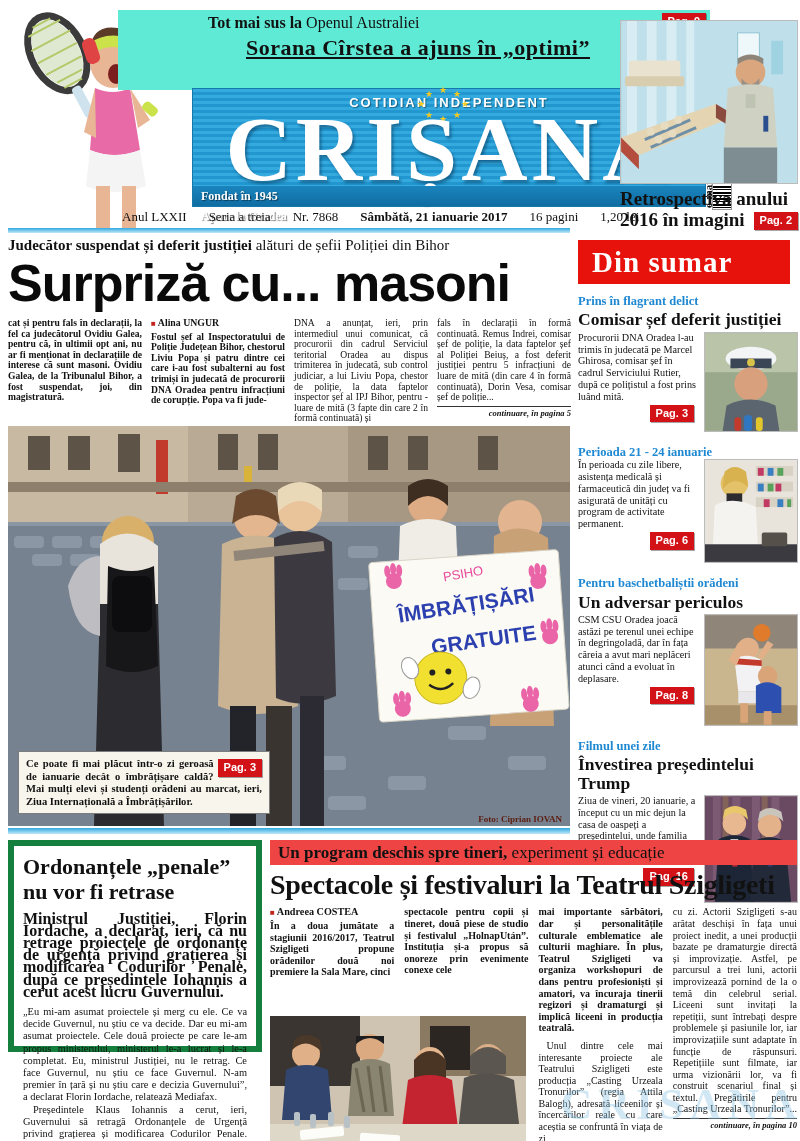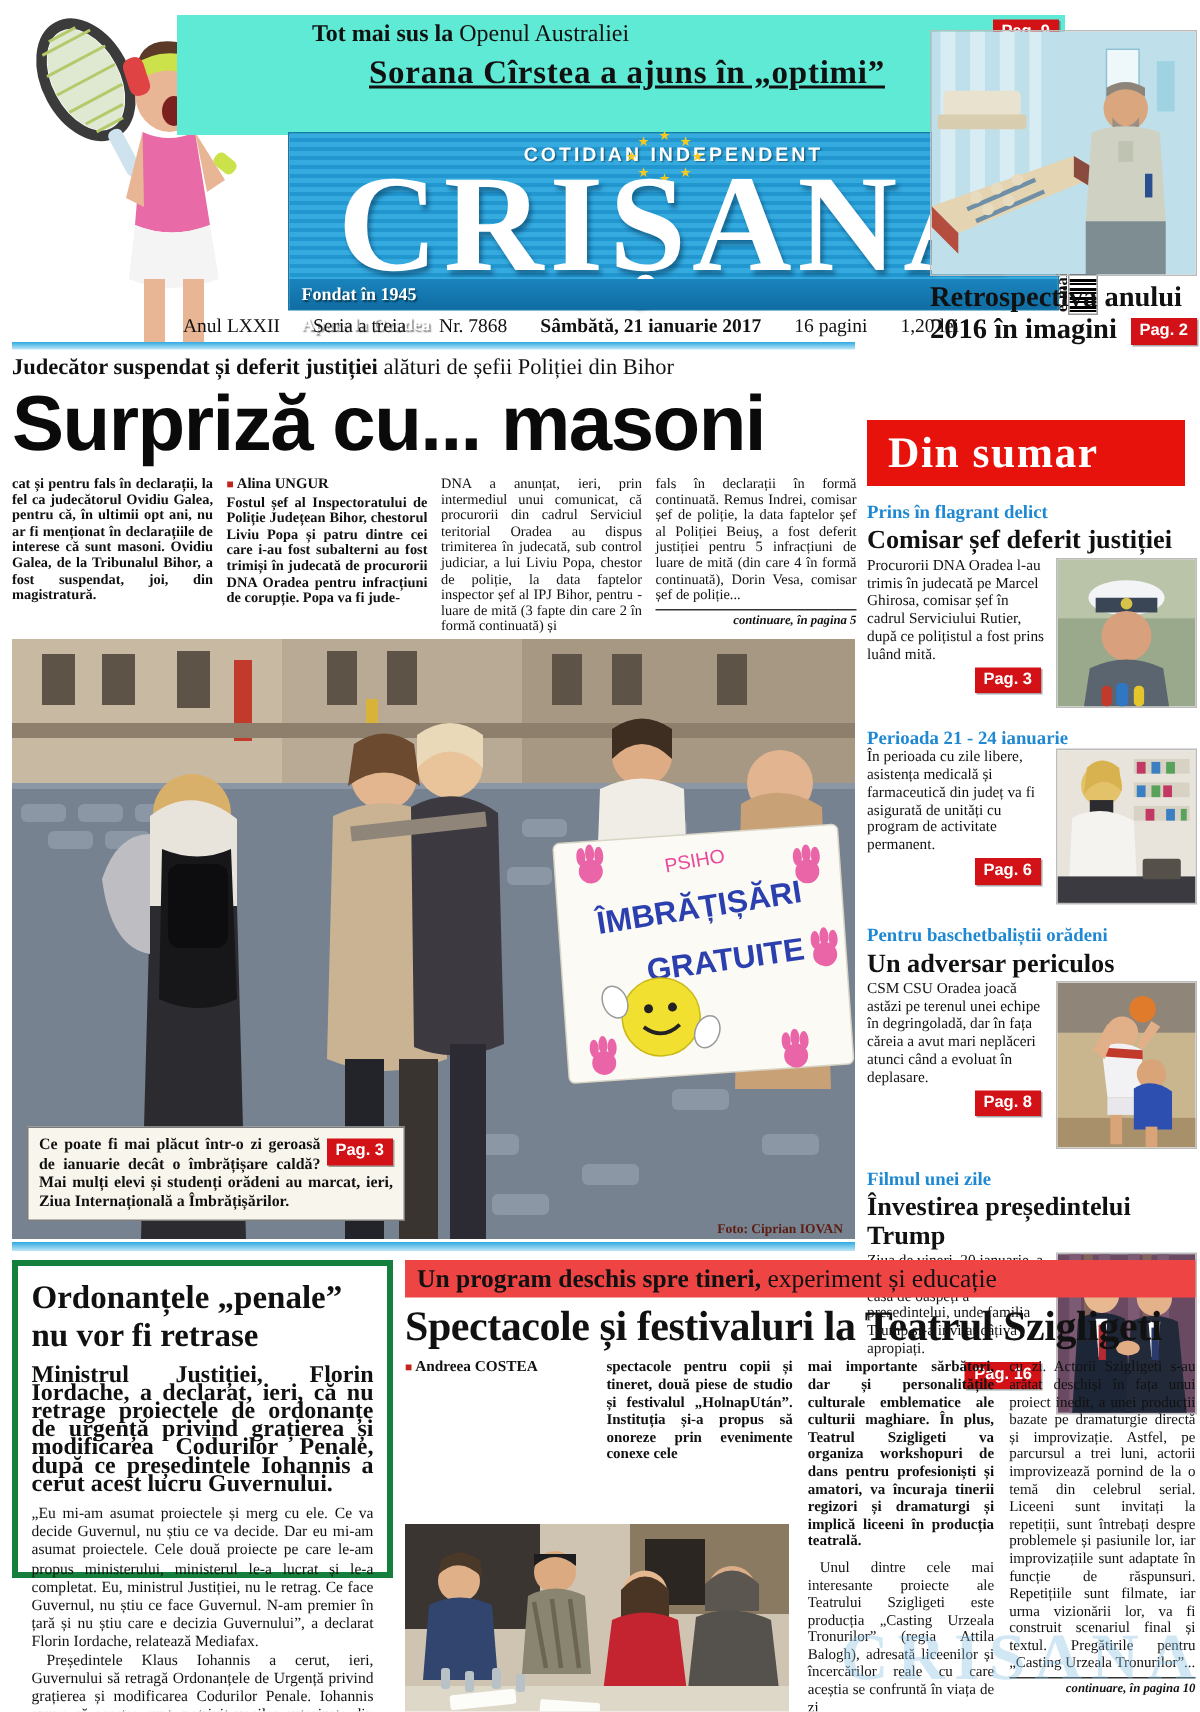--- a/index.html
+++ b/index.html
@@ -107,36 +107,36 @@
     position:absolute; left:10px; bottom:12px; width:252px;
     background:#f8f5ec; border:1px solid #7c7c7c; padding:6px 7px 5px;
     font:bold 10.6px/12.4px "Liberation Serif", serif; text-align:justify;
   }
   .photo-caption .pag-badge { float:right; margin:1px 0 0 4px; }
   .photo-credit {
     position:absolute; right:8px; bottom:2px;
     font:bold 9px/1 "Liberation Serif", serif; color:#5d1d12;
   }
   
-  .sidebar { position:absolute; left:578px; top:240px; width:220px;margin-top:40px; }
+  .sidebar { position:absolute; left:578px; top:240px; width:220px; }
   .ds-banner {
     background:#e8120d; color:#fff; width:212px; height:44px;
     font:bold 29px/44px "Liberation Serif", serif; padding-left:14px;
     letter-spacing:1px; margin-bottom:10px;
   }
   .si { margin-bottom:11px; overflow:hidden; }
   .si-kicker { color:#1e88d2; font:bold 12.5px/1.15 "Liberation Serif", serif; }
   .si-head { font:bold 17.5px/1.05 "Liberation Serif", serif; margin:2px 0 3px; }
   .si-body { font-size:10.2px; line-height:11.8px; }
   .si-photo { float:right; margin:0 0 2px 6px; border:1px solid #bbb; }
   .si-badge-row { text-align:right; padding-right:104px; margin-top:2px; }
   
   .ord-box {
     position:absolute; left:8px; top:840px; width:254px; height:212px;
-    border:4px solid #15803d; padding:8px 9px 20px; background:#fff;
+    border:6px solid #15803d; padding:8px 9px 20px; background:#fff;
   }
   .ord-head { font:bold 22px/1.15 "Liberation Serif", serif; }
   .ord-lead { margin-top:8px; font-weight:bold; font-size:16px; line-height:12.2px; text-align:justify; }
   .ord-body { margin-top:8px; font-size:10.4px; line-height:12.2px; text-align:justify; }
   .ord-body2 { font-size:10.4px; line-height:12.2px; text-align:justify; text-indent:10px; }
   .ord-box .continuare { width:120px; margin-left:auto; }
   
   .theatre { position:absolute; left:270px; top:840px; width:527px; height:301px; }
   .th-kicker { background:#ef4444; height:25px; font-size:17px; line-height:25px; padding-left:8px; }
   .th-kicker b { font-weight:bold; }
@@ -538,20 +538,21 @@
     <p class="ord-body2">Președintele Klaus Iohannis a cerut, ieri, Guvernului să retragă Ordonanțele de Urgență privind grațierea și modificarea Codurilor Penale. Iohannis spune că acestea sunt, potrivit vocilor autorizate din domeniul Justiției, „neavenite, inacceptabile...</p>
     <div class="continuare">continuare, în pagina 3</div>
   </div>
 
   <div class="theatre">
     <div class="th-kicker"><b>Un program deschis spre tineri,</b><span> experiment și educație</span></div>
     <h2 class="th-head">Spectacole și festivaluri la Teatrul Szigligeti</h2>
     <div class="th-grid">
       <div class="th-col bold">
         <div class="th-byline">Andreea COSTEA</div>
+        <span>În a doua jumătate a stagiunii 2016/2017, Teatrul Szigligeti propune orădenilor două noi premiere la Sala Mare, cinci</span>
       </div>
       <div class="th-col bold">spectacole pentru copii și tineret, două piese de studio și festivalul „HolnapUtán”. Instituția și-a propus să onoreze prin evenimente conexe cele</div>
       <div class="th-col bold th-c3">
         <span>mai importante sărbători, dar și personalitățile culturale emblematice ale culturii maghiare. În plus, Teatrul Szigligeti va organiza workshopuri de dans pentru profesioniști și amatori, va încuraja tinerii regizori și dramaturgi și implică liceeni în producția teatrală.</span>
         <p class="reg">Unul dintre cele mai interesante proiecte ale Teatrului Szigligeti este producția „Casting Urzeala Tronurilor” (regia Attila Balogh), adresată liceenilor și încercărilor reale cu care aceștia se confruntă în viața de zi</p>
       </div>
       <div class="th-col th-c4">
         <span>cu zi. Actorii Szigligeti s-au arătat deschiși în fața unui proiect inedit, a unei producții bazate pe dramaturgie directă și improvizație. Astfel, pe parcursul a trei luni, actorii improvizează pornind de la o temă din celebrul serial. Liceeni sunt invitați la repetiții, sunt întrebați despre problemele și pasiunile lor, iar improvizațiile sunt adaptate în funcție de răspunsuri. Repetițiile sunt filmate, iar urma vizionării lor, va fi construit scenariul final și textul. Pregătirile pentru „Casting Urzeala Tronurilor”...</span>
         <div class="continuare">continuare, în pagina 10</div>
       </div>

